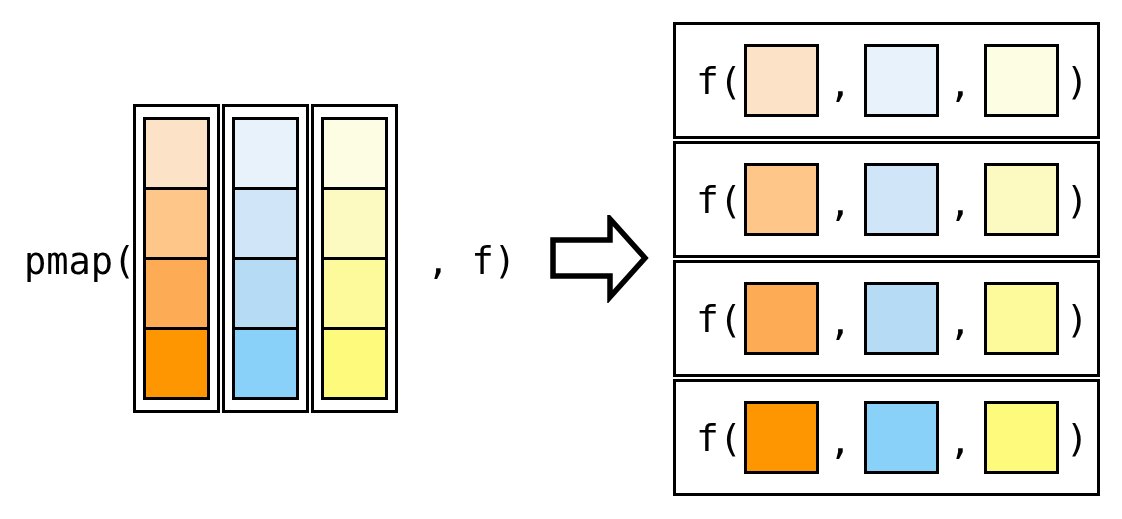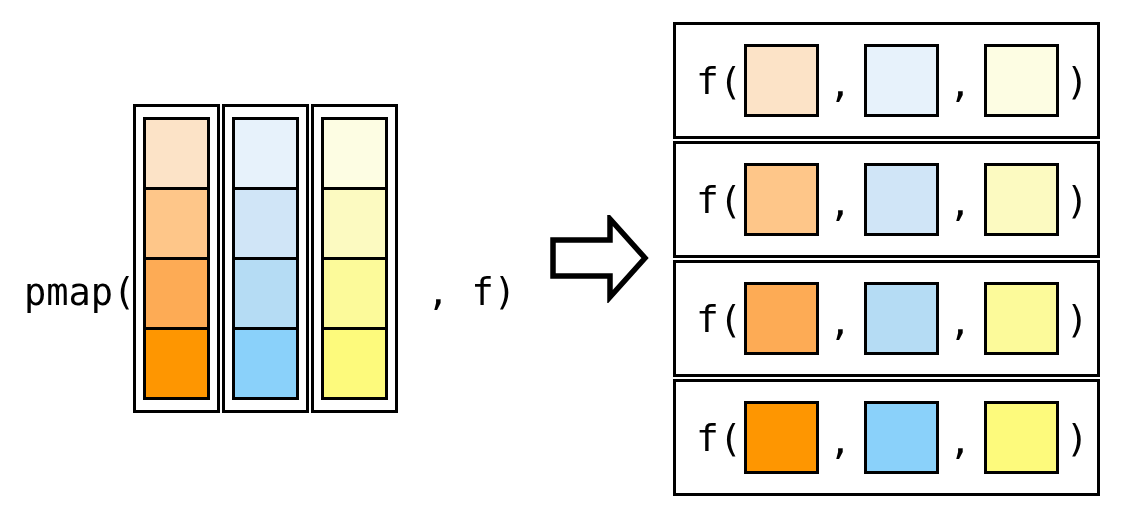--- a/index.html
+++ b/index.html
@@ -9,21 +9,20 @@
     background:#ffffff;
     font-family:"DejaVu Sans Mono","Liberation Mono",monospace;
     color:#000;
     overflow:hidden;
   }
   .expr-label{
     position:absolute;
     font-size:37px;
     line-height:1;
     white-space:pre;
-    margin-top:31px;
   }
   .pmap-prefix{left:24px;top:243px;}
   .pmap-suffix{left:427px;top:243px;}
 
   
   .cols{position:absolute;left:133px;top:104px;display:flex;gap:2px;}
   .col{
     box-sizing:border-box;width:87px;height:309px;
     border:3px solid #000;background:#fff;
     display:flex;align-items:center;justify-content:center;

